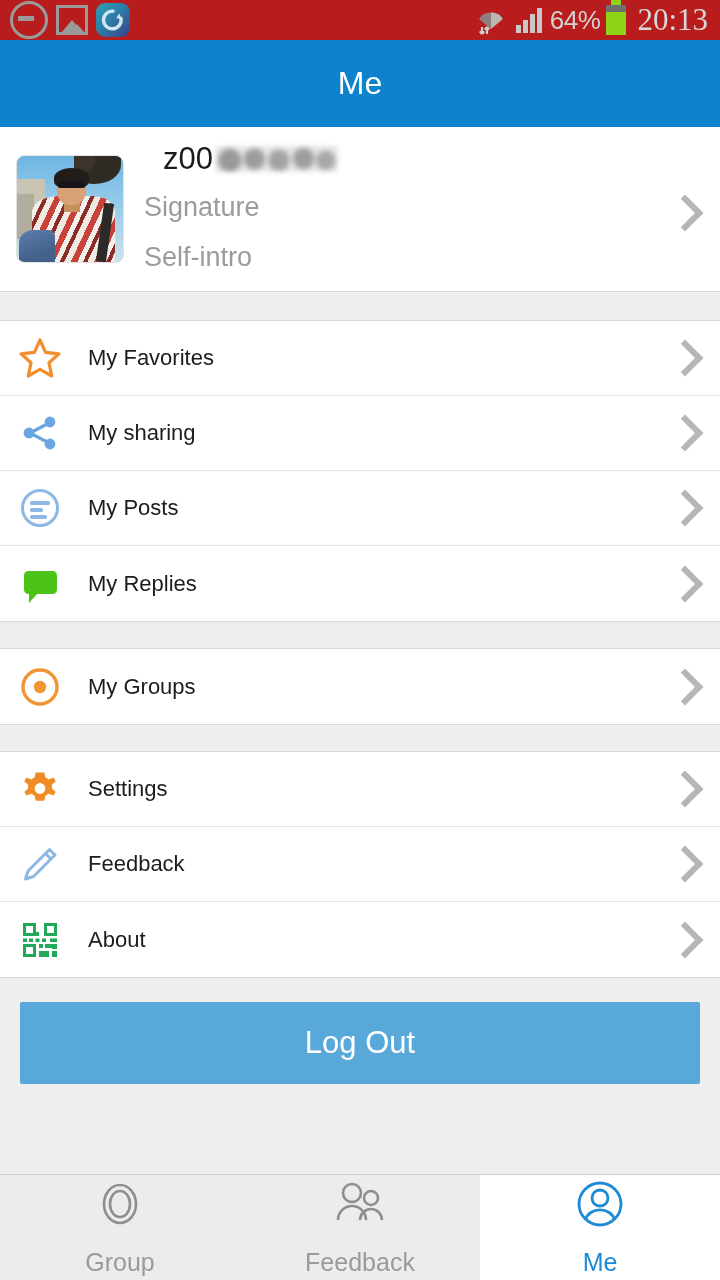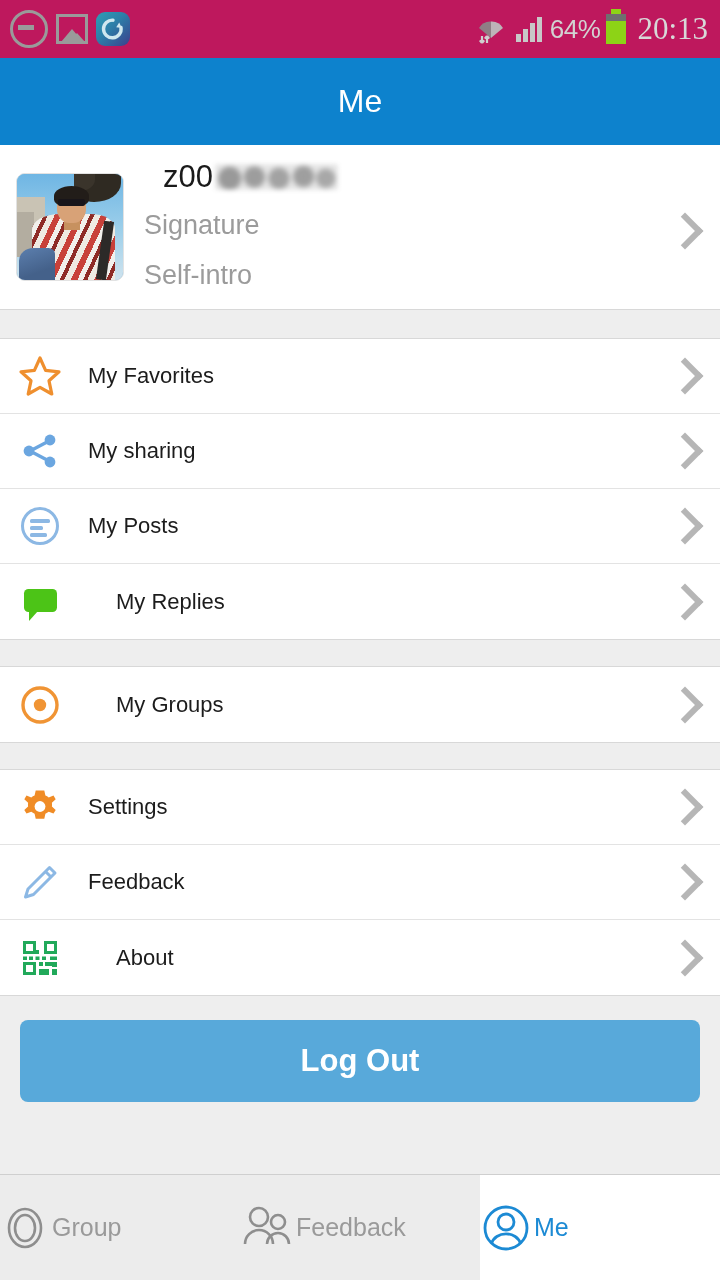--- a/index.html
+++ b/index.html
@@ -17,22 +17,22 @@
     position: relative;
     width: 720px;
     height: 1280px;
     display: flex;
     flex-direction: column;
     background: #eeeeee;
   }
 
   
   .statusbar {
-    height: 58px;
-    background: #be185d;
+    height: 40px;
+    background: #b91c1c;
     display: flex;
     align-items: center;
     justify-content: space-between;
     padding: 0 12px 0 10px;
     box-sizing: border-box;
     flex: 0 0 auto;
   }
   .sb-left { display: flex; align-items: center; gap: 8px; }
   .sb-right { display: flex; align-items: center; gap: 8px; }
 
@@ -282,21 +282,21 @@
   .list { background: #ffffff; }
   .row {
     height: 75px;
     display: flex;
     align-items: center;
     padding: 0 22px 0 14px;
     box-sizing: border-box;
     border-bottom: 1px solid #e3e3e3;
     background: #ffffff;
   }
-  .row:last-child { border-bottom: none; gap: 28px; }
+  .row:last-child { border-bottom: none; }
   .row .ic {
     width: 52px; height: 52px;
     flex: 0 0 auto;
     display: flex; align-items: center; justify-content: center;
   }
   .row .lbl {
     flex: 1 1 auto;
     margin-left: 22px;
     font-size: 22px;
     color: #1c1c1c;
@@ -307,43 +307,42 @@
     background: #eeeeee;
     padding: 24px 20px 0 20px;
     box-sizing: border-box;
     border-top: 1px solid #d8d8d8;
   }
   .logout-btn {
     width: 100%;
     height: 82px;
     background: #58a9da;
     border: none;
-    border-radius: 8px;
+    border-radius: 2px;
     color: #ffffff;
     font-size: 31px;
     font-family: "Liberation Sans", sans-serif;
     cursor: pointer;
-    font-weight: bold;
   }
 
   
   .tabbar {
     flex: 0 0 auto;
     height: 105px;
     display: flex;
     background: #ececec;
     border-top: 1px solid #cfcfcf;
   }
   .tab {
     flex: 1 1 0;
     display: flex;
-    flex-direction: row;
-    align-items: center;
-    justify-content: flex-start;
-    gap: 2px;
+    flex-direction: column;
+    align-items: center;
+    justify-content: center;
+    gap: 18px;
     background: #ececec;
   }
   .tab.active { background: #ffffff; }
   .tab .tlabel {
     font-size: 25px;
     color: #9a9a9a;
   }
   .tab.active .tlabel { color: #1c8ad4; }
   .tab .ticon { height: 52px; display:flex; align-items:center; justify-content:center; }
 </style>

